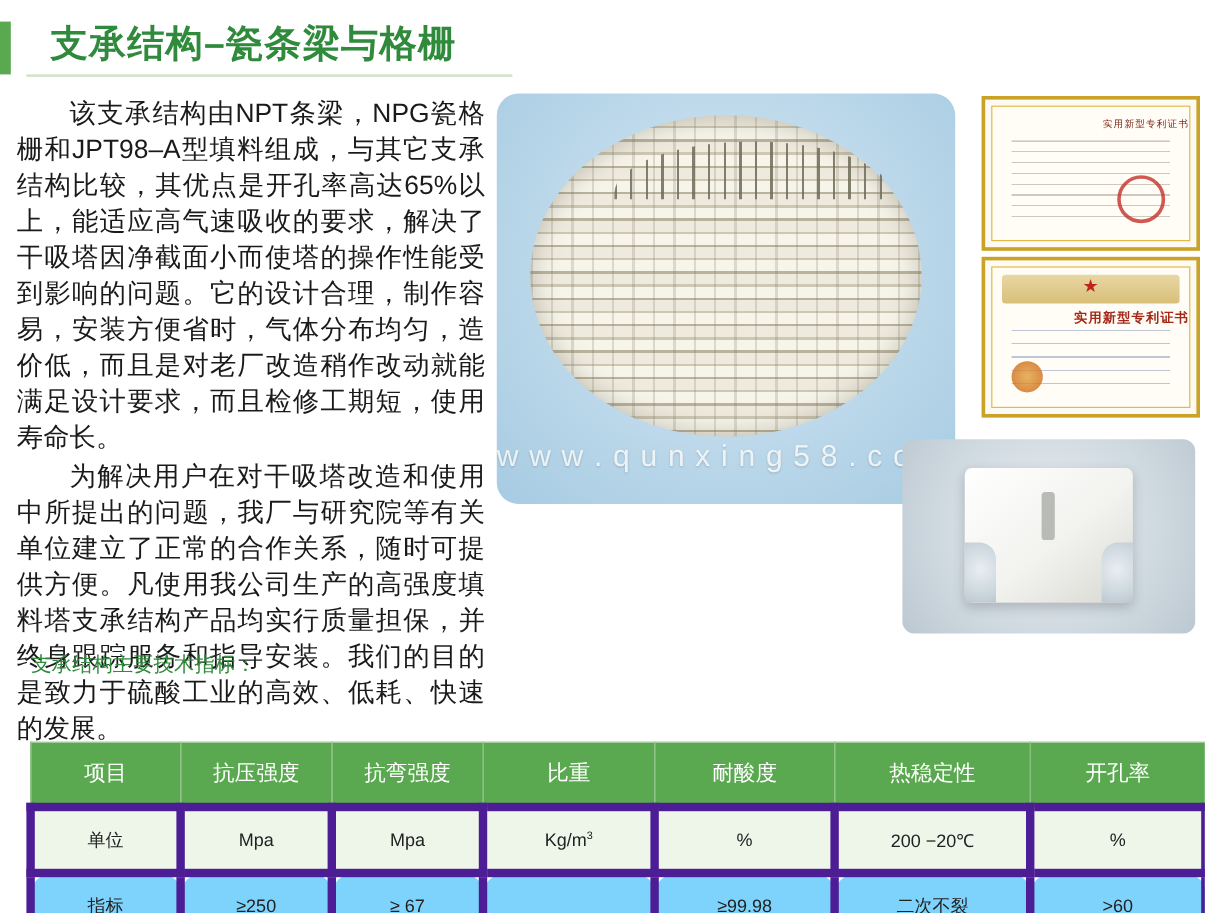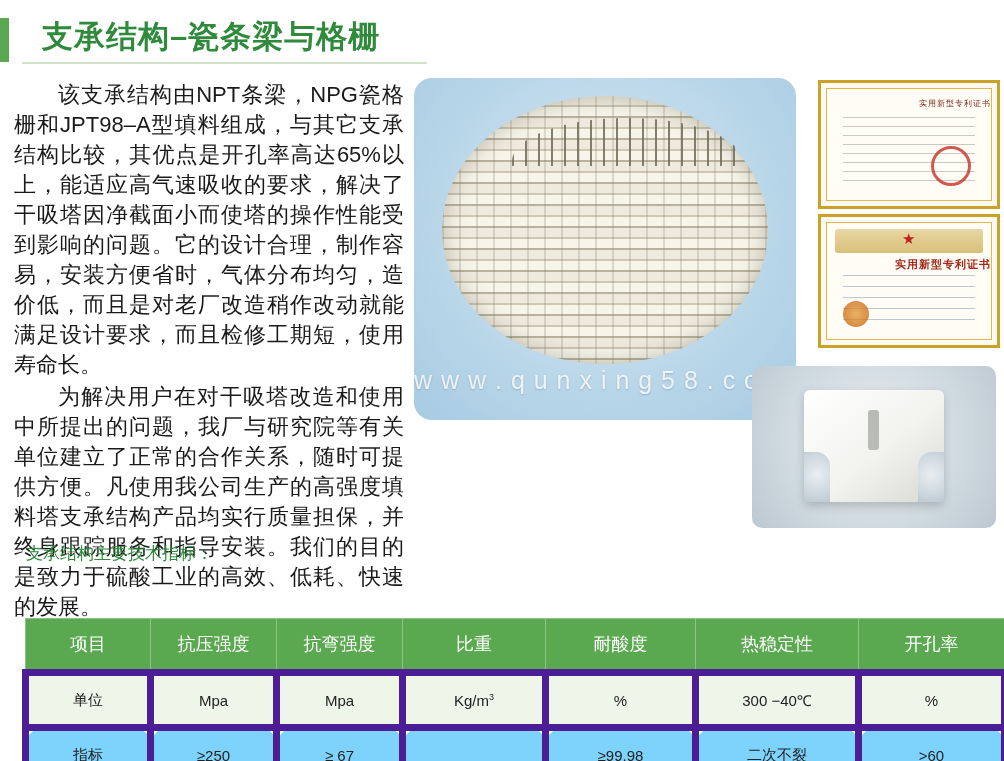--- a/index.html
+++ b/index.html
@@ -406,21 +406,21 @@
           <th style="width:143px">开孔率</th>
         </tr>
       </thead>
       <tbody>
         <tr class="row-unit">
           <td>单位</td>
           <td>Mpa</td>
           <td>Mpa</td>
           <td>Kg/m<sup>3</sup></td>
           <td>%</td>
-          <td>300 −40℃</td>
+          <td>200 −20℃</td>
           <td>%</td>
         </tr>
         <tr class="row-value">
           <td>指标</td>
           <td>≥250</td>
           <td>≥ 67</td>
           <td></td>
           <td>≥99.98</td>
           <td>二次不裂</td>
           <td>&gt;60</td>

